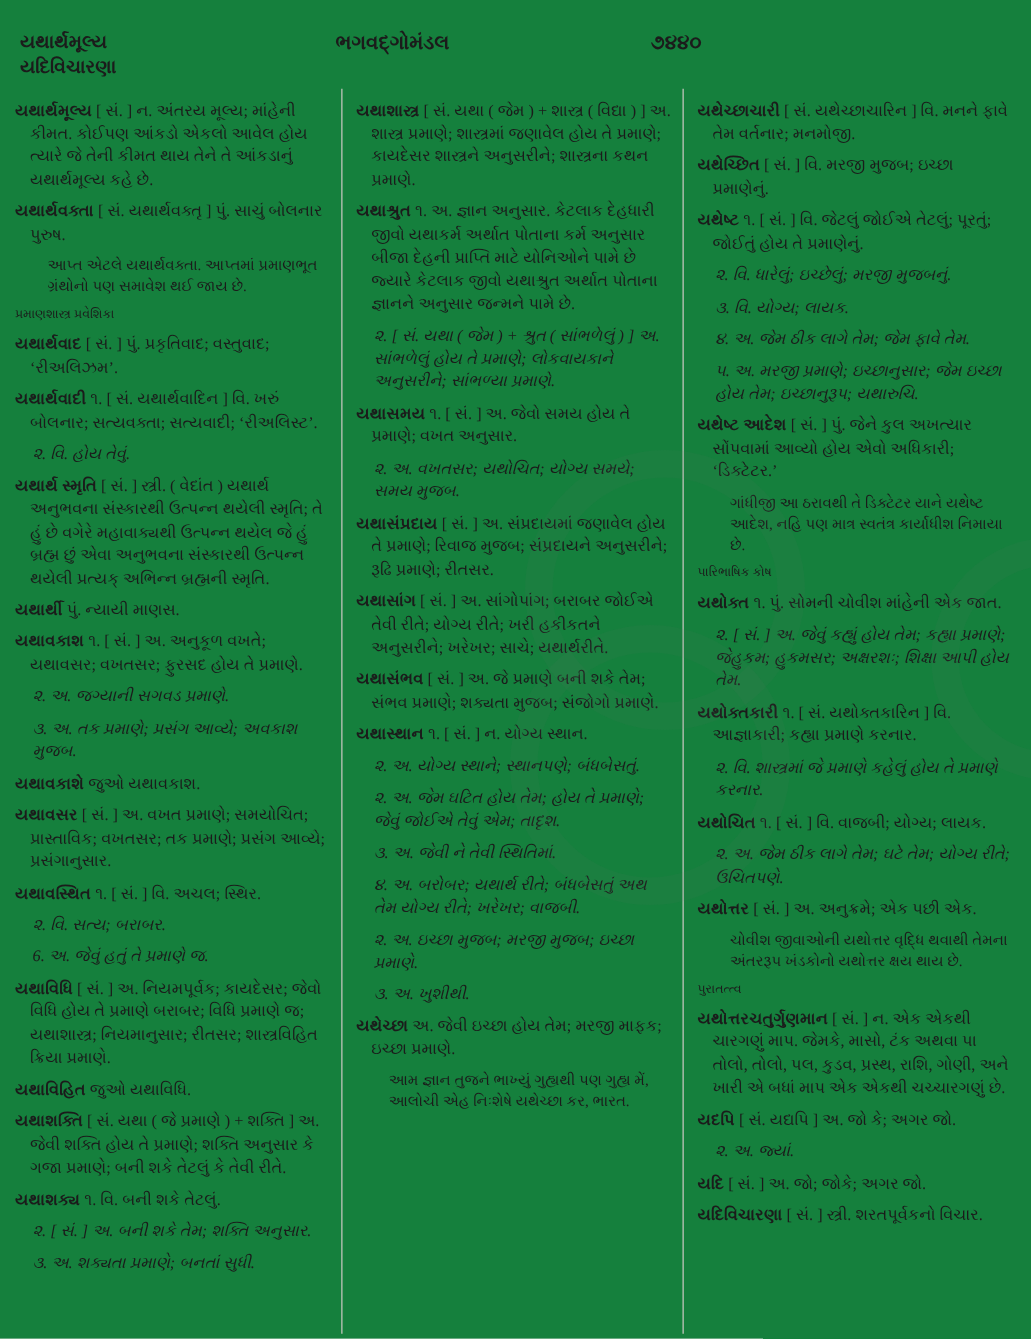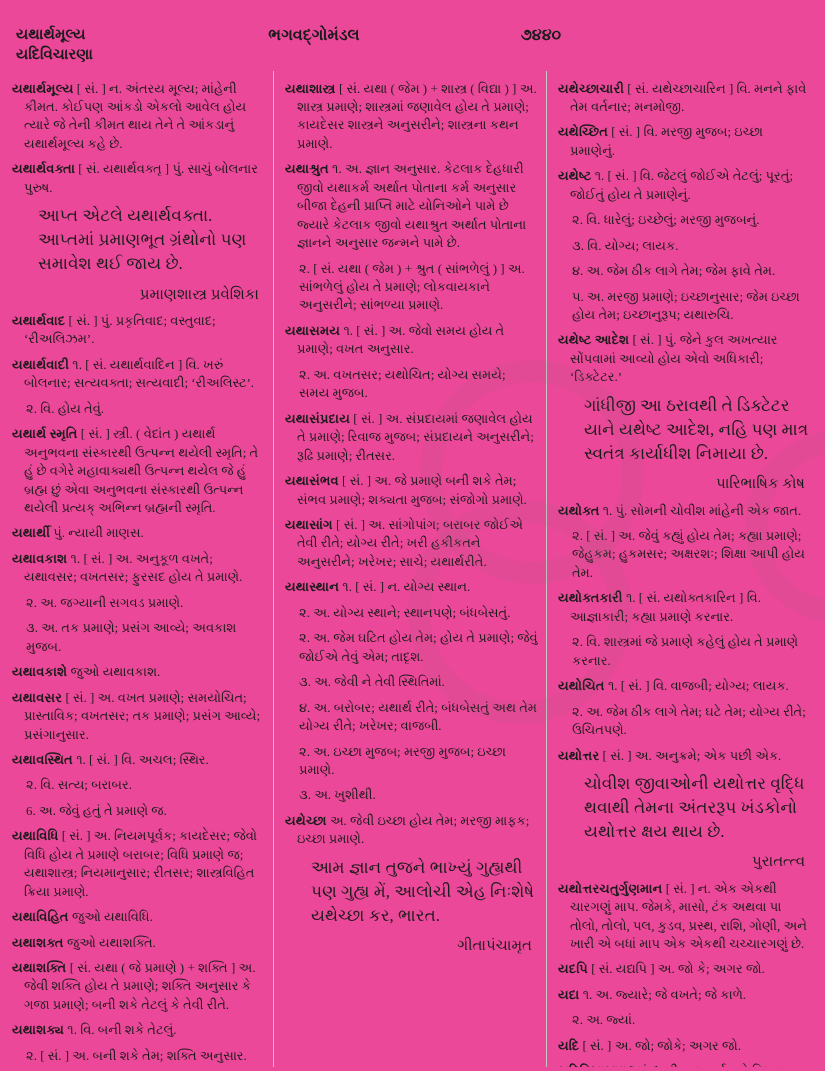--- a/index.html
+++ b/index.html
@@ -1,21 +1,21 @@
 <!DOCTYPE html>
 <html><head>
 <meta charset="utf-8">
 <style>
   html, body { margin: 0; padding: 0; background: #e8e8e6; }
   .page {
     position: relative;
     width: 825px;
     height: 1071px;
     margin: 0 auto;
-    background: #ec4899;
+    background: #15803d;
     color: #1b1b1b;
     font-family: "Liberation Serif", "DejaVu Serif", serif;
     overflow: hidden;
     box-sizing: border-box;
   }
   
   .watermark-ring {
     position: absolute;
     border-radius: 50%;
     border: 22px solid rgba(120,120,115,0.07);
@@ -50,23 +50,23 @@
     padding: 2px 8px 0 4px;
     font-size: 13px;
     line-height: 1.42;
     overflow: hidden;
   }
   .col + .col { border-left: 1px solid #c6c6c0; padding-left: 11px; }
 
   .col p { margin: 7px 0; }
   .para-entry { padding-left: 12px; text-indent: -12px; }
   .para-entry b { font-weight: bold; letter-spacing: 0.2px; }
-  .para-sub   { margin-left: 14px !important; }
-  .para-note  { margin-left: 26px !important; padding-right: 2px; font-size: 17px; }
-  .para-attrib { text-align: right; padding-right: 6px; font-size: 15px; }
+  .para-sub   { margin-left: 14px !important; font-style: italic; }
+  .para-note  { margin-left: 26px !important; padding-right: 2px; font-size: 12px; }
+  .para-attrib { text-align: left; padding-right: 6px; font-size: 10px; }
 </style>
 </head>
 <body>
 
 <div class="page">
   <div class="watermark-ring ring-a"></div>
   <div class="watermark-ring ring-b"></div>
   <div class="watermark-ring ring-c"></div>
 
   <div class="header">
@@ -92,45 +92,43 @@
         <p class="para-entry"><b>યથાવકાશ</b> ૧. [ સં. ] અ. અનુકૂળ વખતે; યથાવસર; વખતસર; ફુરસદ હોય તે પ્રમાણે.</p>
         <p class="para-sub">૨. અ. જગ્યાની સગવડ પ્રમાણે.</p>
         <p class="para-sub">૩. અ. તક પ્રમાણે; પ્રસંગ આવ્યે; અવકાશ મુજબ.</p>
         <p class="para-entry"><b>યથાવકાશે</b> જુઓ યથાવકાશ.</p>
         <p class="para-entry"><b>યથાવસર</b> [ સં. ] અ. વખત પ્રમાણે; સમયોચિત; પ્રાસ્તાવિક; વખતસર; તક પ્રમાણે; પ્રસંગ આવ્યે; પ્રસંગાનુસાર.</p>
         <p class="para-entry"><b>યથાવસ્થિત</b> ૧. [ સં. ] વિ. અચલ; સ્થિર.</p>
         <p class="para-sub">૨. વિ. સત્ય; બરાબર.</p>
         <p class="para-sub">6. અ. જેવું હતું તે પ્રમાણે જ.</p>
         <p class="para-entry"><b>યથાવિધિ</b> [ સં. ] અ. નિયમપૂર્વક; કાયદેસર; જેવો વિધિ હોય તે પ્રમાણે બરાબર; વિધિ પ્રમાણે જ; યથાશાસ્ત્ર; નિયમાનુસાર; રીતસર; શાસ્ત્રવિહિત ક્રિયા પ્રમાણે.</p>
         <p class="para-entry"><b>યથાવિહિત</b> જુઓ યથાવિધિ.</p>
-        <p class="para-entry"><b>યથાશક્ત</b> જુઓ યથાશક્તિ.</p>
         <p class="para-entry"><b>યથાશક્તિ</b> [ સં. યથા ( જે પ્રમાણે ) + શક્તિ ] અ. જેવી શક્તિ હોય તે પ્રમાણે; શક્તિ અનુસાર કે ગજા પ્રમાણે; બની શકે તેટલું કે તેવી રીતે.</p>
         <p class="para-entry"><b>યથાશક્ય</b> ૧. વિ. બની શકે તેટલું.</p>
         <p class="para-sub">૨. [ સં. ] અ. બની શકે તેમ; શક્તિ અનુસાર.</p>
         <p class="para-sub">૩. અ. શક્યતા પ્રમાણે; બનતાં સુધી.</p>
       </div>
     <div class="col">
         <p class="para-entry"><b>યથાશાસ્ત્ર</b> [ સં. યથા ( જેમ ) + શાસ્ત્ર ( વિદ્યા ) ] અ. શાસ્ત્ર પ્રમાણે; શાસ્ત્રમાં જણાવેલ હોય તે પ્રમાણે; કાયદેસર શાસ્ત્રને અનુસરીને; શાસ્ત્રના કથન પ્રમાણે.</p>
         <p class="para-entry"><b>યથાશ્રુત</b> ૧. અ. જ્ઞાન અનુસાર. કેટલાક દેહધારી જીવો યથાકર્મ અર્થાત પોતાના કર્મ અનુસાર બીજા દેહની પ્રાપ્તિ માટે યોનિઓને પામે છે જ્યારે કેટલાક જીવો યથાશ્રુત અર્થાત પોતાના જ્ઞાનને અનુસાર જન્મને પામે છે.</p>
         <p class="para-sub">૨. [ સં. યથા ( જેમ ) + શ્રુત ( સાંભળેલું ) ] અ. સાંભળેલું હોય તે પ્રમાણે; લોકવાયકાને અનુસરીને; સાંભળ્યા પ્રમાણે.</p>
         <p class="para-entry"><b>યથાસમય</b> ૧. [ સં. ] અ. જેવો સમય હોય તે પ્રમાણે; વખત અનુસાર.</p>
         <p class="para-sub">૨. અ. વખતસર; યથોચિત; યોગ્ય સમયે; સમય મુજબ.</p>
         <p class="para-entry"><b>યથાસંપ્રદાય</b> [ સં. ] અ. સંપ્રદાયમાં જણાવેલ હોય તે પ્રમાણે; રિવાજ મુજબ; સંપ્રદાયને અનુસરીને; રૂઢિ પ્રમાણે; રીતસર.</p>
+        <p class="para-entry"><b>યથાસાંગ</b> [ સં. ] અ. સાંગોપાંગ; બરાબર જોઈએ તેવી રીતે; યોગ્ય રીતે; ખરી હકીકતને અનુસરીને; ખરેખર; સાચે; યથાર્થરીતે.</p>
         <p class="para-entry"><b>યથાસંભવ</b> [ સં. ] અ. જે પ્રમાણે બની શકે તેમ; સંભવ પ્રમાણે; શક્યતા મુજબ; સંજોગો પ્રમાણે.</p>
-        <p class="para-entry"><b>યથાસાંગ</b> [ સં. ] અ. સાંગોપાંગ; બરાબર જોઈએ તેવી રીતે; યોગ્ય રીતે; ખરી હકીકતને અનુસરીને; ખરેખર; સાચે; યથાર્થરીતે.</p>
         <p class="para-entry"><b>યથાસ્થાન</b> ૧. [ સં. ] ન. યોગ્ય સ્થાન.</p>
         <p class="para-sub">૨. અ. યોગ્ય સ્થાને; સ્થાનપણે; બંધબેસતું.</p>
         <p class="para-sub">૨. અ. જેમ ઘટિત હોય તેમ; હોય તે પ્રમાણે; જેવું જોઈએ તેવું એમ; તાદૃશ.</p>
         <p class="para-sub">૩. અ. જેવી ને તેવી સ્થિતિમાં.</p>
         <p class="para-sub">૪. અ. બરોબર; યથાર્થ રીતે; બંધબેસતું અથ તેમ યોગ્ય રીતે; ખરેખર; વાજબી.</p>
         <p class="para-sub">૨. અ. ઇચ્છા મુજબ; મરજી મુજબ; ઇચ્છા પ્રમાણે.</p>
         <p class="para-sub">૩. અ. ખુશીથી.</p>
         <p class="para-entry"><b>યથેચ્છા</b> અ. જેવી ઇચ્છા હોય તેમ; મરજી માફક; ઇચ્છા પ્રમાણે.</p>
         <p class="para-note">આમ જ્ઞાન તુજને ભાખ્યું ગુહ્યથી પણ ગુહ્ય મેં, આલોચી એહ નિઃશેષે યથેચ્છા કર, ભારત.</p>
-        <p class="para-attrib">ગીતાપંચામૃત</p>
       </div>
     <div class="col">
         <p class="para-entry"><b>યથેચ્છાચારી</b> [ સં. યથેચ્છાચારિન ] વિ. મનને ફાવે તેમ વર્તનાર; મનમોજી.</p>
         <p class="para-entry"><b>યથેચ્છિત</b> [ સં. ] વિ. મરજી મુજબ; ઇચ્છા પ્રમાણેનું.</p>
         <p class="para-entry"><b>યથેષ્ટ</b> ૧. [ સં. ] વિ. જેટલું જોઈએ તેટલું; પૂરતું; જોઈતું હોય તે પ્રમાણેનું.</p>
         <p class="para-sub">૨. વિ. ધારેલું; ઇચ્છેલું; મરજી મુજબનું.</p>
         <p class="para-sub">૩. વિ. યોગ્ય; લાયક.</p>
         <p class="para-sub">૪. અ. જેમ ઠીક લાગે તેમ; જેમ ફાવે તેમ.</p>
         <p class="para-sub">૫. અ. મરજી પ્રમાણે; ઇચ્છાનુસાર; જેમ ઇચ્છા હોય તેમ; ઇચ્છાનુરૂપ; યથારુચિ.</p>
         <p class="para-entry"><b>યથેષ્ટ આદેશ</b> [ સં. ] પું. જેને કુલ અખત્યાર સોંપવામાં આવ્યો હોય એવો અધિકારી; ‘ડિક્ટેટર.’</p>
@@ -140,19 +138,18 @@
         <p class="para-sub">૨. [ સં. ] અ. જેવું કહ્યું હોય તેમ; કહ્યા પ્રમાણે; જેહુકમ; હુકમસર; અક્ષરશઃ; શિક્ષા આપી હોય તેમ.</p>
         <p class="para-entry"><b>યથોક્તકારી</b> ૧. [ સં. યથોક્તકારિન ] વિ. આજ્ઞાકારી; કહ્યા પ્રમાણે કરનાર.</p>
         <p class="para-sub">૨. વિ. શાસ્ત્રમાં જે પ્રમાણે કહેલું હોય તે પ્રમાણે કરનાર.</p>
         <p class="para-entry"><b>યથોચિત</b> ૧. [ સં. ] વિ. વાજબી; યોગ્ય; લાયક.</p>
         <p class="para-sub">૨. અ. જેમ ઠીક લાગે તેમ; ઘટે તેમ; યોગ્ય રીતે; ઉચિતપણે.</p>
         <p class="para-entry"><b>યથોત્તર</b> [ સં. ] અ. અનુક્રમે; એક પછી એક.</p>
         <p class="para-note">ચોવીશ જીવાઓની યથોત્તર વૃદ્ધિ થવાથી તેમના અંતરરૂપ ખંડકોનો યથોત્તર ક્ષય થાય છે.</p>
         <p class="para-attrib">પુરાતત્ત્વ</p>
         <p class="para-entry"><b>યથોત્તરચતુર્ગુણમાન</b> [ સં. ] ન. એક એકથી ચારગણું માપ. જેમકે, માસો, ટંક અથવા પા તોલો, તોલો, પલ, કુડવ, પ્રસ્થ, રાશિ, ગોણી, અને ખારી એ બધાં માપ એક એકથી ચચ્ચારગણું છે.</p>
         <p class="para-entry"><b>યદપિ</b> [ સં. યદ્યપિ ] અ. જો કે; અગર જો.</p>
-        <p class="para-entry"><b>યદા</b> ૧. અ. જ્યારે; જે વખતે; જે કાળે.</p>
         <p class="para-sub">૨. અ. જ્યાં.</p>
         <p class="para-entry"><b>યદિ</b> [ સં. ] અ. જો; જોકે; અગર જો.</p>
         <p class="para-entry"><b>યદિવિચારણા</b> [ સં. ] સ્ત્રી. શરતપૂર્વકનો વિચાર.</p>
       </div>
   </div>
 </div>
 
 </body></html>

